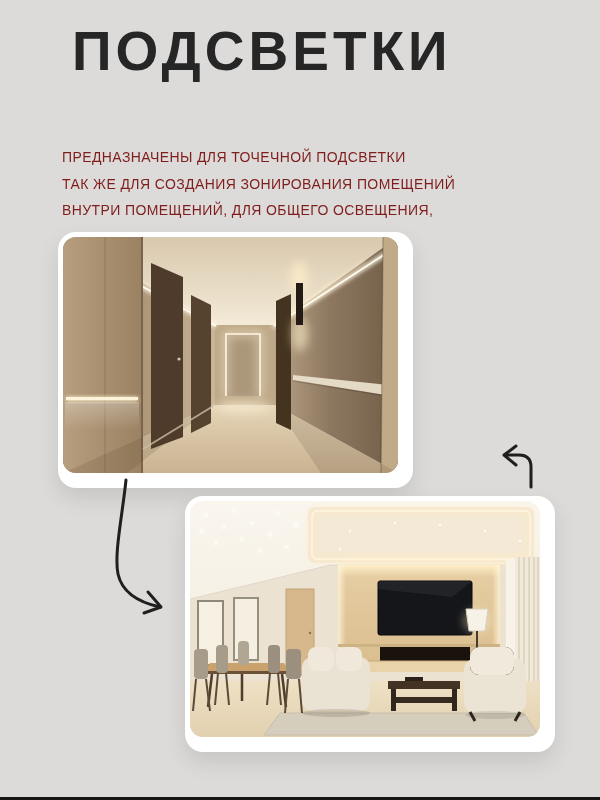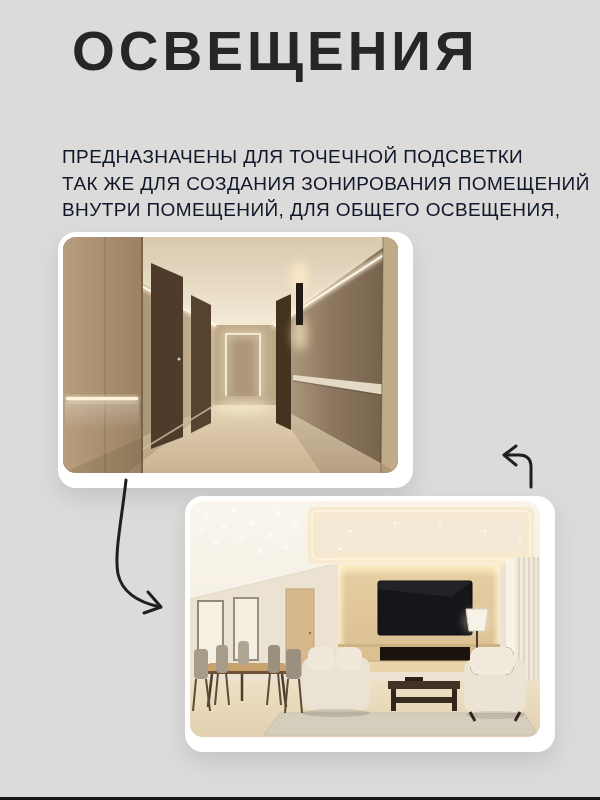--- a/index.html
+++ b/index.html
@@ -8,41 +8,41 @@
     background:#dcdbd9;overflow:hidden;
     font-family:"Liberation Sans",sans-serif;
   }
   .page-title{
     position:absolute;left:72px;top:24px;margin:0;
     font-size:55px;line-height:1.0;font-weight:800;letter-spacing:4px;
     color:#262626;white-space:nowrap;
   }
   .subtitle{
     position:absolute;left:62px;top:144px;
-    color:#0f172a;font-size:19px;line-height:26.5px;font-weight:500;
+    color:#7f1d1d;font-size:14px;line-height:26.5px;font-weight:500;
     letter-spacing:0.4px;white-space:nowrap;
   }
   .photo-card{
     position:absolute;background:#ffffff;border-radius:18px;padding:5px;
     box-shadow:0 10px 22px rgba(0,0,0,0.10);
   }
   .photo-card svg{display:block;border-radius:13px;}
   #corridor-card{left:58px;top:232px;width:345px;height:246px;}
   #living-card{left:185px;top:496px;width:360px;height:246px;}
   .arrow{position:absolute;}
   #arrow-down{left:103px;top:476px;width:72px;height:140px;}
   #arrow-hook{left:496px;top:442px;width:46px;height:48px;}
   #bottom-bar{position:absolute;left:0;bottom:0;width:600px;height:3px;background:#161616;}
 </style>
 </head>
 <body>
 
 <div id="canvas">
 
-  <h1 class="page-title">ОСВЕЩЕНИЯ</h1>
+  <h1 class="page-title">ПОДСВЕТКИ</h1>
 
   <div class="subtitle">
     <div>ПРЕДНАЗНАЧЕНЫ ДЛЯ ТОЧЕЧНОЙ ПОДСВЕТКИ</div>
     <div>ТАК ЖЕ ДЛЯ СОЗДАНИЯ ЗОНИРОВАНИЯ ПОМЕЩЕНИЙ</div>
     <div>ВНУТРИ ПОМЕЩЕНИЙ, ДЛЯ ОБЩЕГО ОСВЕЩЕНИЯ,</div>
   </div>
 
   <div class="photo-card" id="corridor-card">
     <svg role="img" width="335" height="236" viewBox="0 0 335 236" preserveAspectRatio="none" aria-label="Коридор с линейной светодиодной подсветкой потолка и стен">
       <defs>

